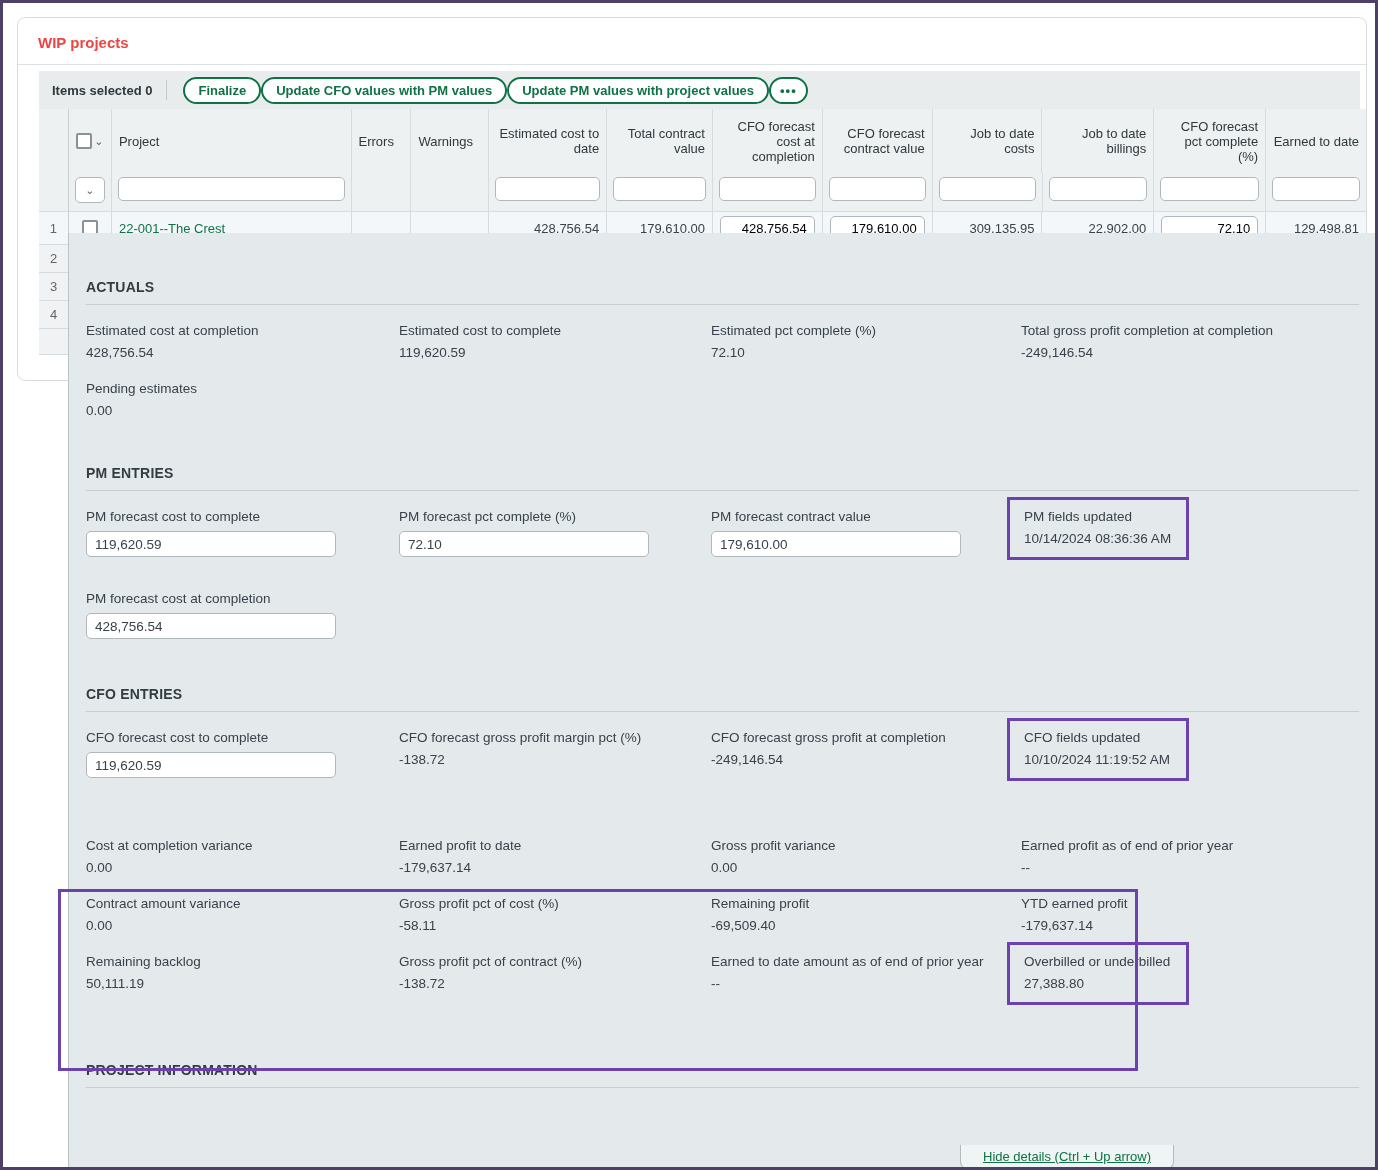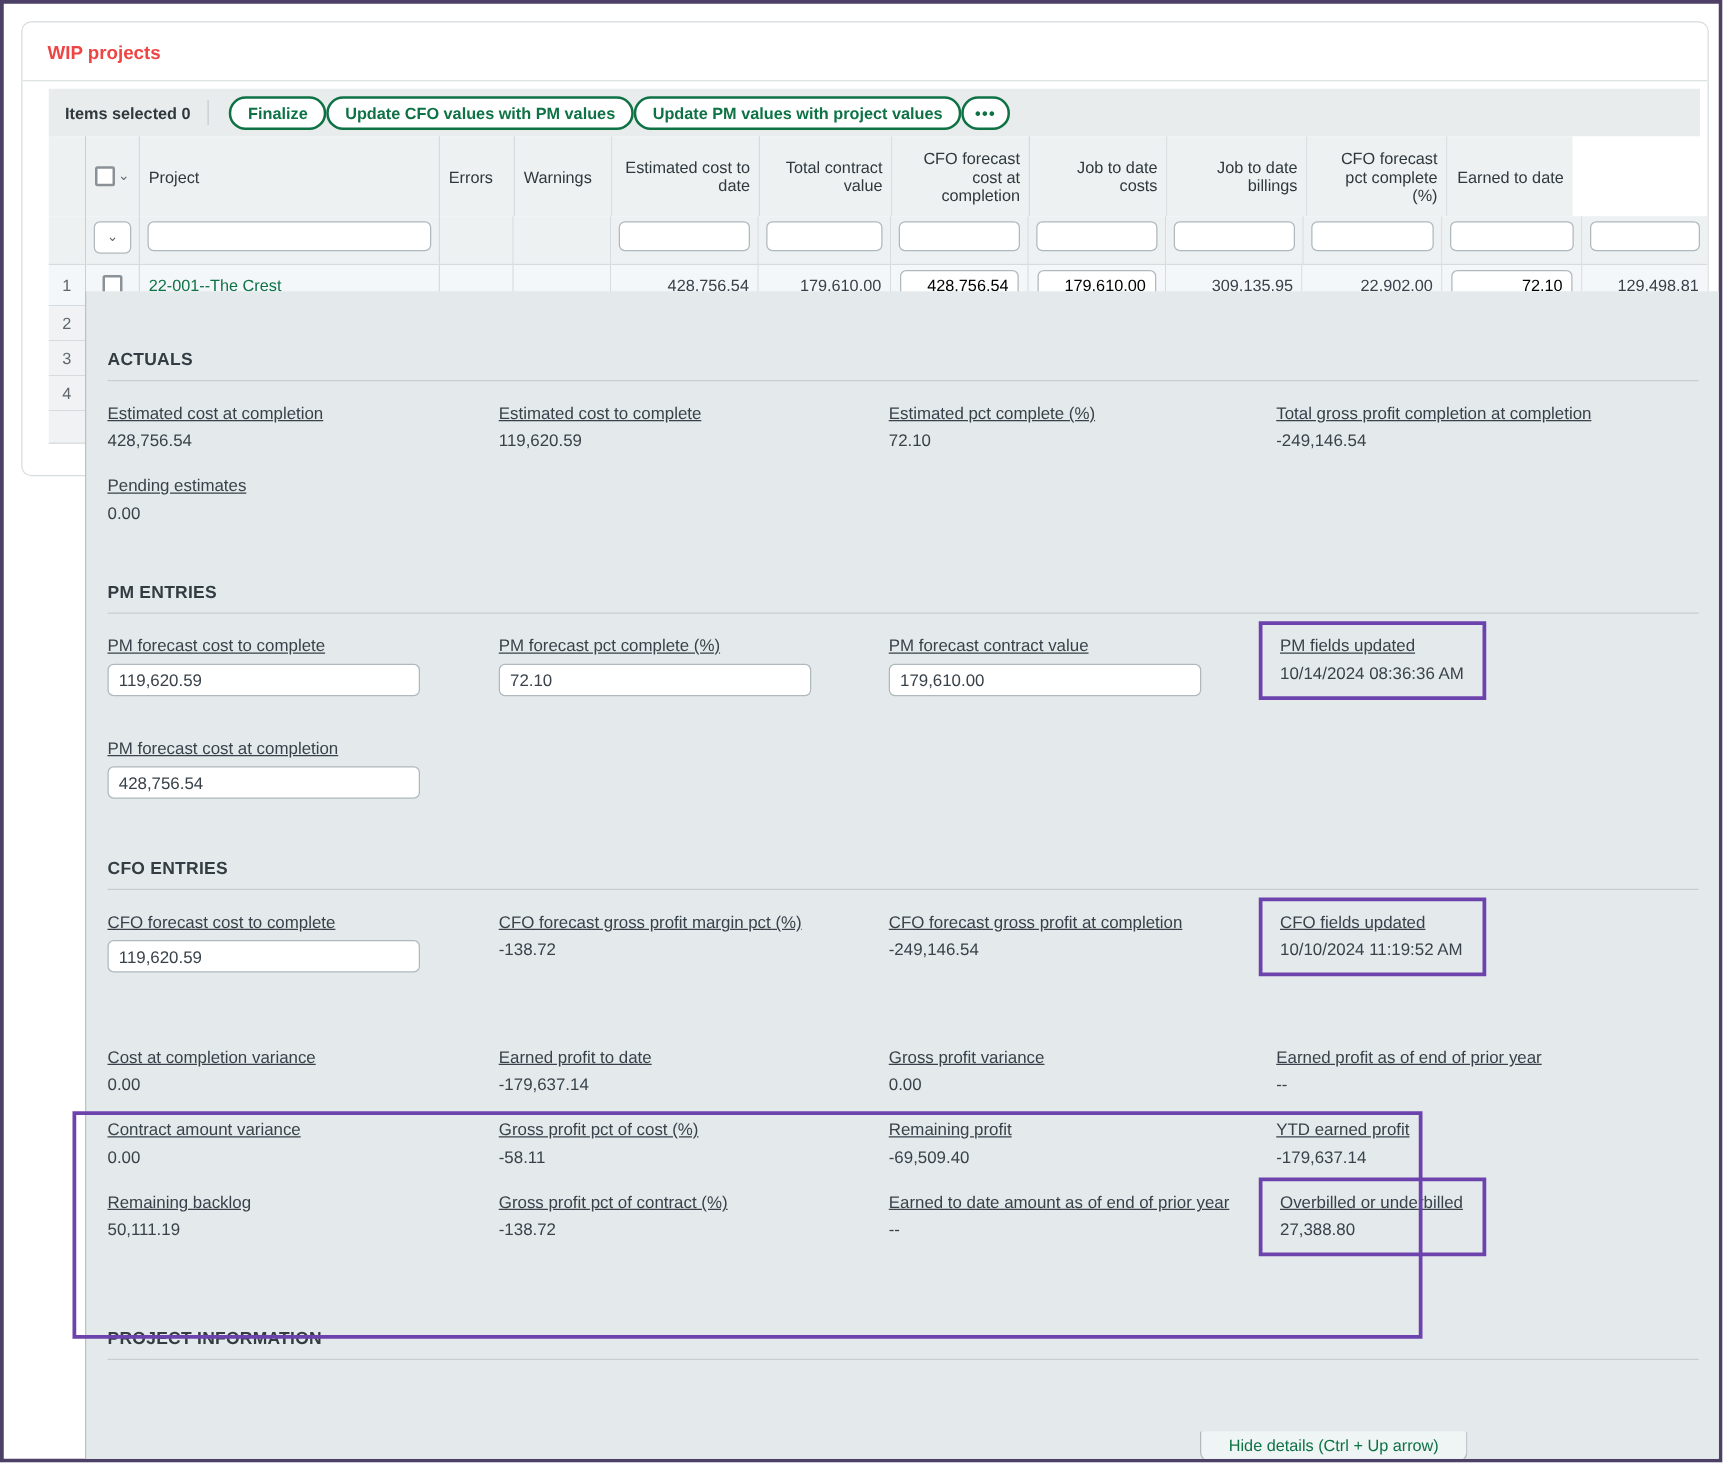--- a/index.html
+++ b/index.html
@@ -49,31 +49,31 @@
   .stub{display:flex;}
   .stub .c-num{height:28px;border-bottom:1px solid var(--line);}
   .stub.partial .c-num{color:transparent;height:26px;}
 
   
   .panel{position:absolute;left:65px;top:230px;width:1311px;height:1088px;background:var(--panel-bg);border-left:1px solid #B9C2C5;border-bottom:1px solid #9AA4A8;padding:46px 20px 0 17px;overflow:hidden;z-index:3;}
   .sect{margin-bottom:26px;}
   .sect h3{font-size:14px;font-weight:700;color:#333C42;letter-spacing:.2px;padding-bottom:9px;border-bottom:1px solid #C7CED1;margin-bottom:18px;}
   .fgrid{display:grid;grid-template-columns:313px 312px 310px 1fr;column-gap:0;}
   .field{margin-bottom:21px;padding-right:24px;}
-  .field .lbl{margin-bottom:7px;text-decoration:underline;}
+  .field .lbl{margin-bottom:7px;}
   .field .val{color:#39424A;}
   .field input{width:250px;height:26px;border:1px solid #AEB8BD;border-radius:5px;background:#fff;padding:0 8px;font-size:13.5px;color:#39424A;}
   .hl{border:3px solid var(--purple);display:inline-block;padding:9px 14px 11px 14px;min-width:182px;position:relative;top:-12px;left:-14px;margin-bottom:-2px;}
   .hl .lbl{margin-bottom:7px;}
 
   
   .big-annot{position:absolute;left:55px;top:886px;width:1080px;height:182px;border:3px solid var(--purple);pointer-events:none;z-index:6;}
 
   
-  .hide-tab{position:absolute;left:957px;top:1142px;width:214px;height:24px;background:#EFF4F4;border:1px solid #B2BCBF;border-top:none;border-radius:0 0 7px 7px;display:flex;align-items:center;justify-content:center;color:var(--green);font-size:13px;cursor:pointer;z-index:4;}
+  .hide-tab{position:absolute;left:957px;top:1142px;width:214px;height:24px;background:#EFF4F4;border:1px solid #B2BCBF;border-top:none;border-radius:0 0 7px 7px;display:flex;align-items:center;justify-content:center;color:var(--green);font-size:13px;cursor:pointer;z-index:4;text-decoration:underline;}
 </style>
 </head>
 <body>
 
 <div class="screen">
 
   <div class="card">
     <div class="card-title">WIP projects</div>
 
     <div class="toolbar">
@@ -103,20 +103,23 @@
             <div class="hdr-lbl">Warnings</div>
           </div>
         <div class="cell c-m1">
             <div class="hdr-lbl num">Estimated cost to date</div>
           </div>
         <div class="cell c-m2">
             <div class="hdr-lbl num">Total contract value</div>
           </div>
         <div class="cell c-m3">
             <div class="hdr-lbl num">CFO forecast cost at completion</div>
+          </div>
+        <div class="cell c-m4">
+            <div class="hdr-lbl num">CFO forecast contract value</div>
           </div>
         <div class="cell c-m5">
             <div class="hdr-lbl num">Job to date costs</div>
           </div>
         <div class="cell c-m6">
             <div class="hdr-lbl num">Job to date billings</div>
           </div>
         <div class="cell c-m7">
             <div class="hdr-lbl num">CFO forecast pct complete (%)</div>
           </div>

